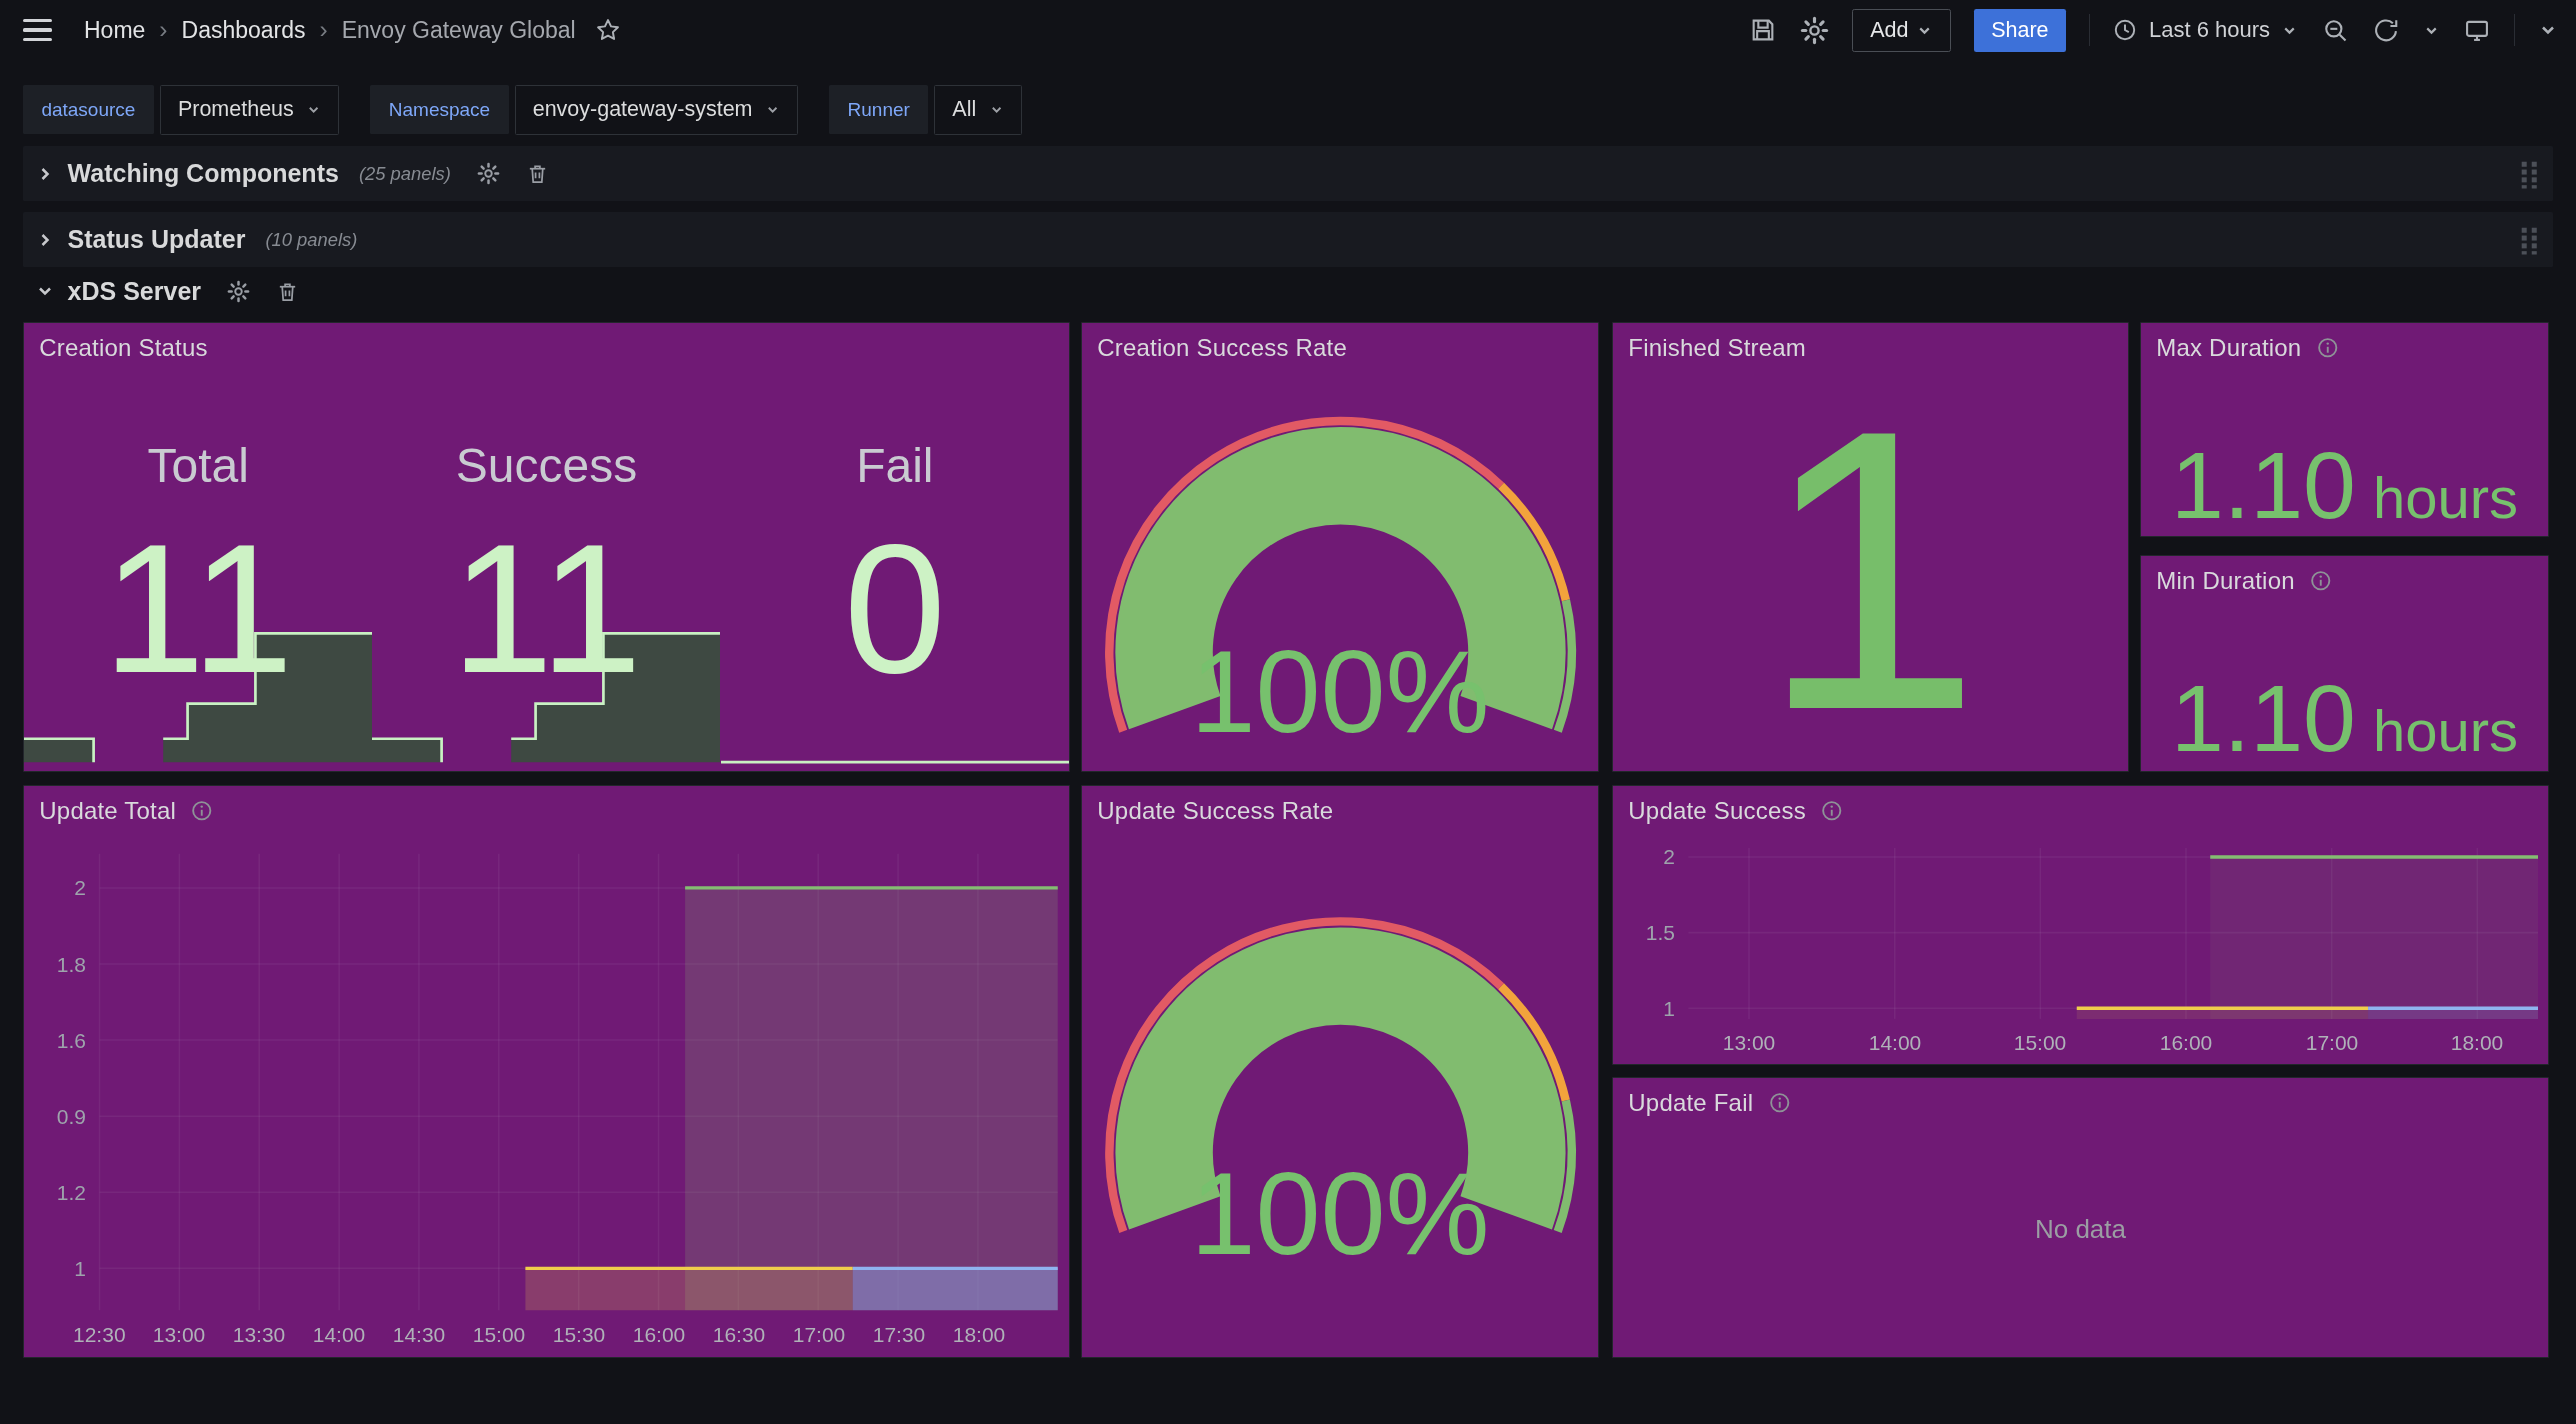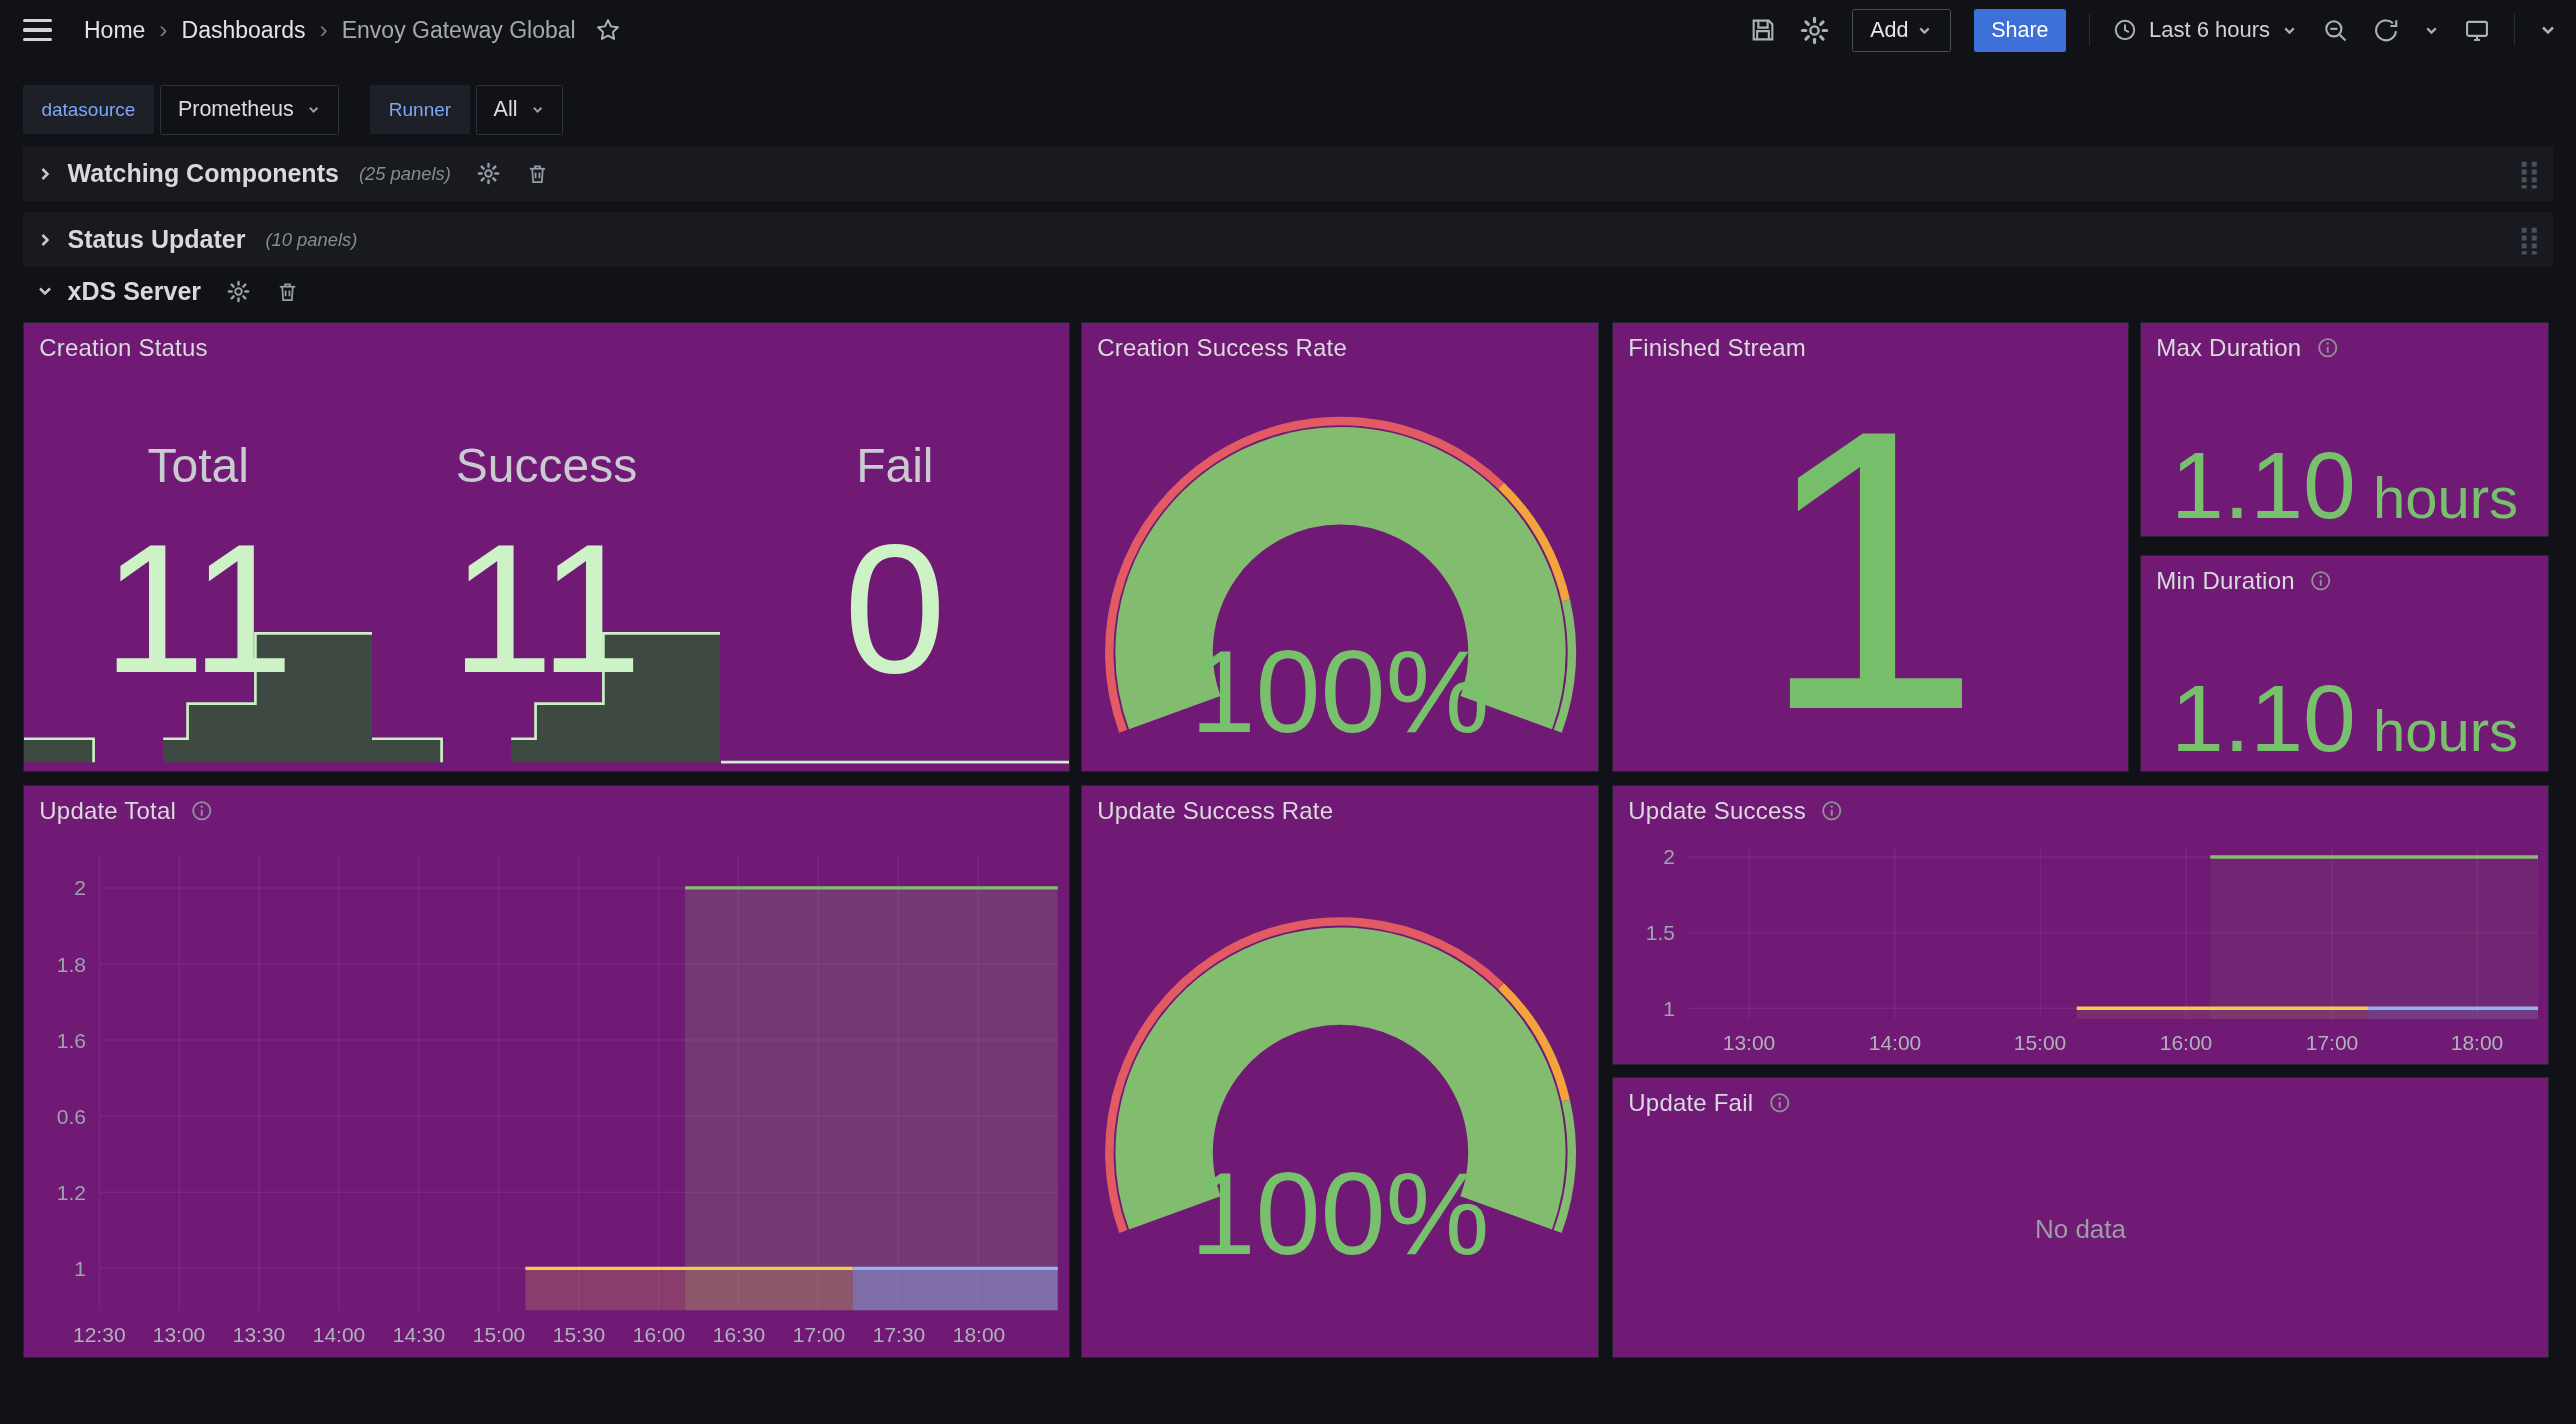--- a/index.html
+++ b/index.html
@@ -182,20 +182,31 @@
           </svg>
       </span>
     </div>
   </header>
 
   <div class="varrow">
     <div class="varpair">
       <span class="varlabel">datasource</span>
       <span class="varvalue">
         <span>Prometheus</span>
+        <span class="icon">
+            <svg width="15.3" height="15.3" viewBox="0 0 16 16" fill="none" stroke="currentColor" stroke-width="2">
+              <path d="M4 6l4 4 4-4"></path>
+            </svg>
+          </span>
+      </span>
+    </div>
+    <div class="varpair">
+      <span class="varlabel">Namespace</span>
+      <span class="varvalue">
+        <span>envoy-gateway-system</span>
         <span class="icon">
             <svg width="15.3" height="15.3" viewBox="0 0 16 16" fill="none" stroke="currentColor" stroke-width="2">
               <path d="M4 6l4 4 4-4"></path>
             </svg>
           </span>
       </span>
     </div>
     <div class="varpair">
       <span class="varlabel">Runner</span>
       <span class="varvalue">
@@ -430,21 +441,21 @@
           <line x1="1226.8" y1="10" x2="1226.8" y2="606" stroke="rgba(210,216,226,0.07)" stroke-width="2"></line>
           <path d="M 844.5 54.7 L 1331.0 54.7 L 1331.0 606 L 844.5 606 Z" fill="#84bd72" fill-opacity="0.19"></path>
           <path d="M 636.0 551.4 L 1063.4 551.4 L 1063.4 606 L 636.0 606 Z" fill="#efce4b" fill-opacity="0.2"></path>
           <path d="M 1063.4 551.4 L 1331.0 551.4 L 1331.0 606 L 1063.4 606 Z" fill="#8fb4f0" fill-opacity="0.42"></path>
           <path d="M 844.5 54.7 L 1331.0 54.7" fill="none" stroke="#84bd72" stroke-width="4.5"></path>
           <path d="M 636.0 551.4 L 1063.4 551.4" fill="none" stroke="#efce4b" stroke-width="4.5"></path>
           <path d="M 1063.4 551.4 L 1331.0 551.4" fill="none" stroke="#8fb4f0" stroke-width="4.5"></path>
         </svg>
         <div class="tick-y" style="left: 0px; width: 48px; top: 411px;">1</div>
         <div class="tick-y" style="left: 0px; width: 48px; top: 335px;">1.2</div>
-        <div class="tick-y" style="left: 0px; width: 48px; top: 259px;">0.6</div>
+        <div class="tick-y" style="left: 0px; width: 48px; top: 259px;">0.9</div>
         <div class="tick-y" style="left: 0px; width: 48px; top: 183px;">1.6</div>
         <div class="tick-y" style="left: 0px; width: 48px; top: 107px;">1.8</div>
         <div class="tick-y" style="left: 0px; width: 48px; top: 30px;">2</div>
         <div class="tick-x" style="left: 15.3px; width: 92px; top: 477px;">12:30</div>
         <div class="tick-x" style="left: 95px; width: 92px; top: 477px;">13:00</div>
         <div class="tick-x" style="left: 175px; width: 92px; top: 477px;">13:30</div>
         <div class="tick-x" style="left: 255px; width: 92px; top: 477px;">14:00</div>
         <div class="tick-x" style="left: 335px; width: 92px; top: 477px;">14:30</div>
         <div class="tick-x" style="left: 415px; width: 92px; top: 477px;">15:00</div>
         <div class="tick-x" style="left: 495px; width: 92px; top: 477px;">15:30</div>

